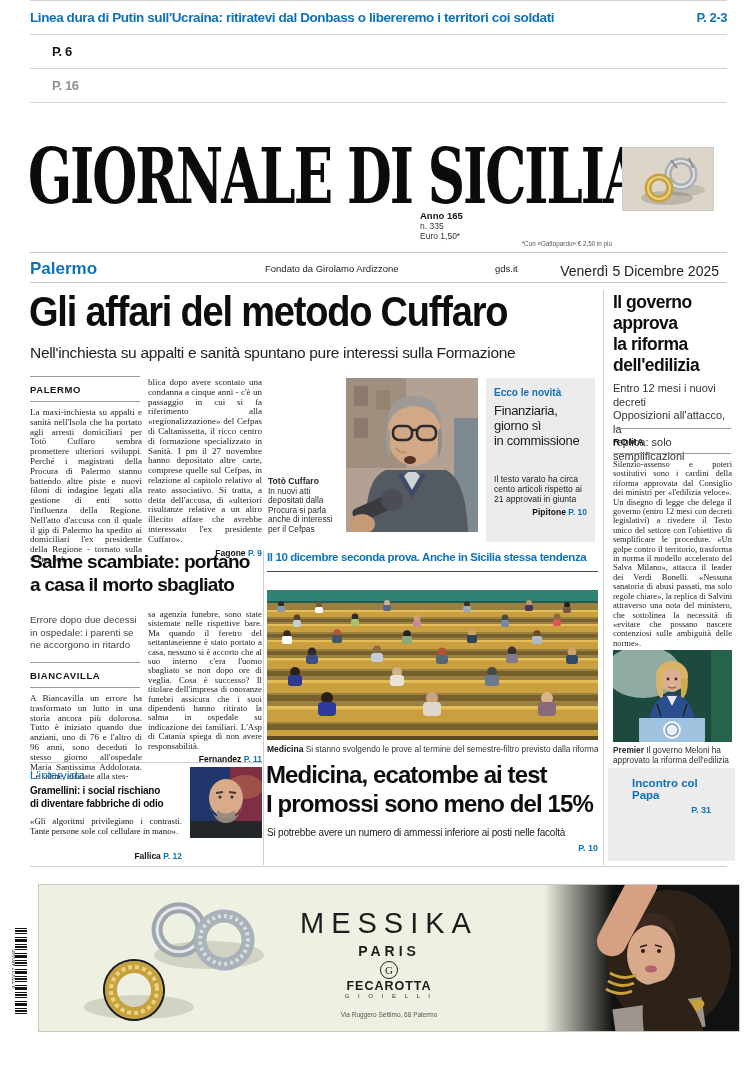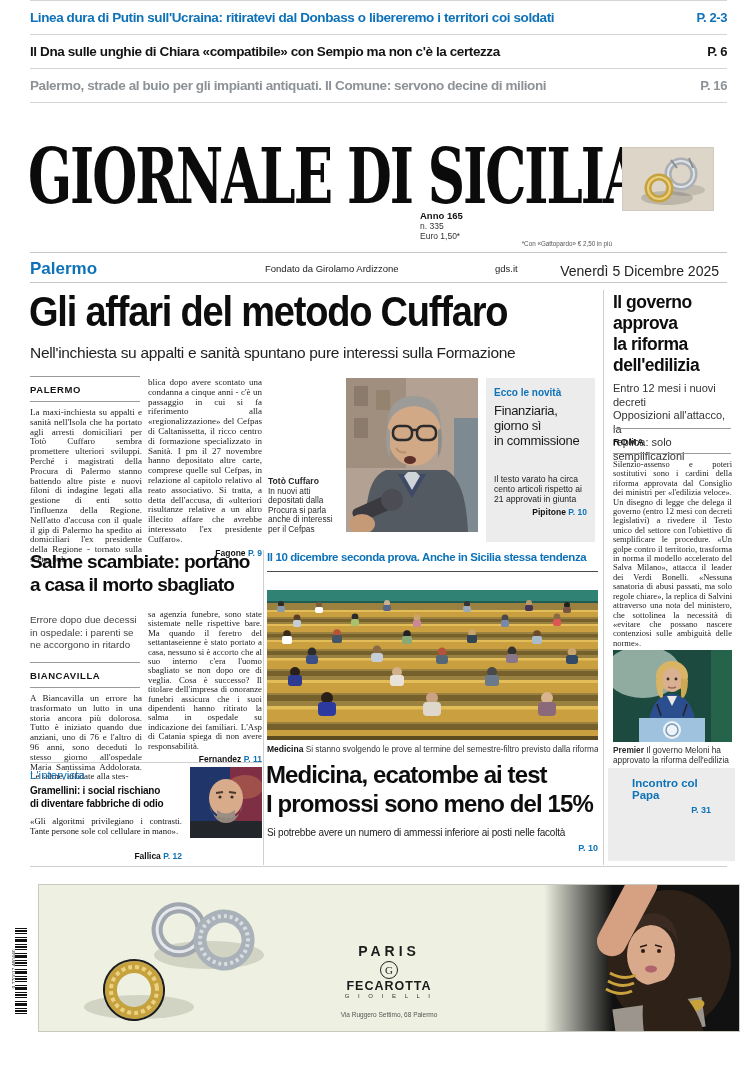--- a/index.html
+++ b/index.html
@@ -143,25 +143,23 @@
 </style>
 </head>
 <body>
 
 <div class="abs tophead">
   <div class="hl-row blue">
     <span>Linea dura di Putin sull'Ucraina: ritiratevi dal Donbass o libereremo i territori coi soldati</span>
     <span class="pg">P. 2-3</span>
   </div>
   <div class="hl-row hl-black">
-    <span>Il Dna sulle unghie di Chiara «compatibile» con Sempio ma non c'è la certezza</span>
     <span class="pg">P.  6</span>
   </div>
   <div class="hl-row hl-gray">
-    <span>Palermo, strade al buio per gli impianti antiquati. Il Comune: servono decine di milioni</span>
     <span class="pg">P. 16</span>
   </div>
 </div>
 
 <div class="abs nameplate">GIORNALE DI SICILIA</div>
 
 <div class="abs mh-thumb">
   <svg width="92" height="64" viewBox="0 0 92 64">
     <rect width="92" height="64" fill="#ddd6c8"></rect>
     <ellipse cx="44" cy="50" rx="26" ry="7" fill="#000" opacity="0.15"></ellipse>
@@ -497,20 +495,21 @@
         <circle cx="165" cy="55" r="24" fill="none" stroke="#aab2b9" stroke-width="13"></circle>
         <circle cx="165" cy="55" r="24" fill="none" stroke="#d7dde2" stroke-width="4" stroke-dasharray="3 3"></circle>
       </g>
       <g transform="rotate(-8 75 105)">
         <circle cx="75" cy="105" r="23" fill="none" stroke="#c6a23f" stroke-width="12"></circle>
         <circle cx="75" cy="105" r="23" fill="none" stroke="#ecd182" stroke-width="4" stroke-dasharray="4 3"></circle>
         <circle cx="75" cy="105" r="30" fill="none" stroke="#1d1d1d" stroke-width="2"></circle>
       </g>
     </svg>
   </div>
+  <div class="abs ad-brand">MESSIKA</div>
   <div class="abs ad-brandsub">PARIS</div>
   <div class="abs ad-mono">
     <span style="display:inline-block;width:18px;height:18px;border:1px solid #222;border-radius:50%;line-height:17px;font-size:11px">G</span>
   </div>
   <div class="abs ad-ret">FECAROTTA</div>
   <div class="abs ad-retsub">G I O I E L L I</div>
   <div class="abs ad-addr">Via Ruggero Settimo, 68 Palermo</div>
   <div class="abs ad-model">
     <svg width="197" height="148" viewBox="0 0 197 148">
       <defs>

